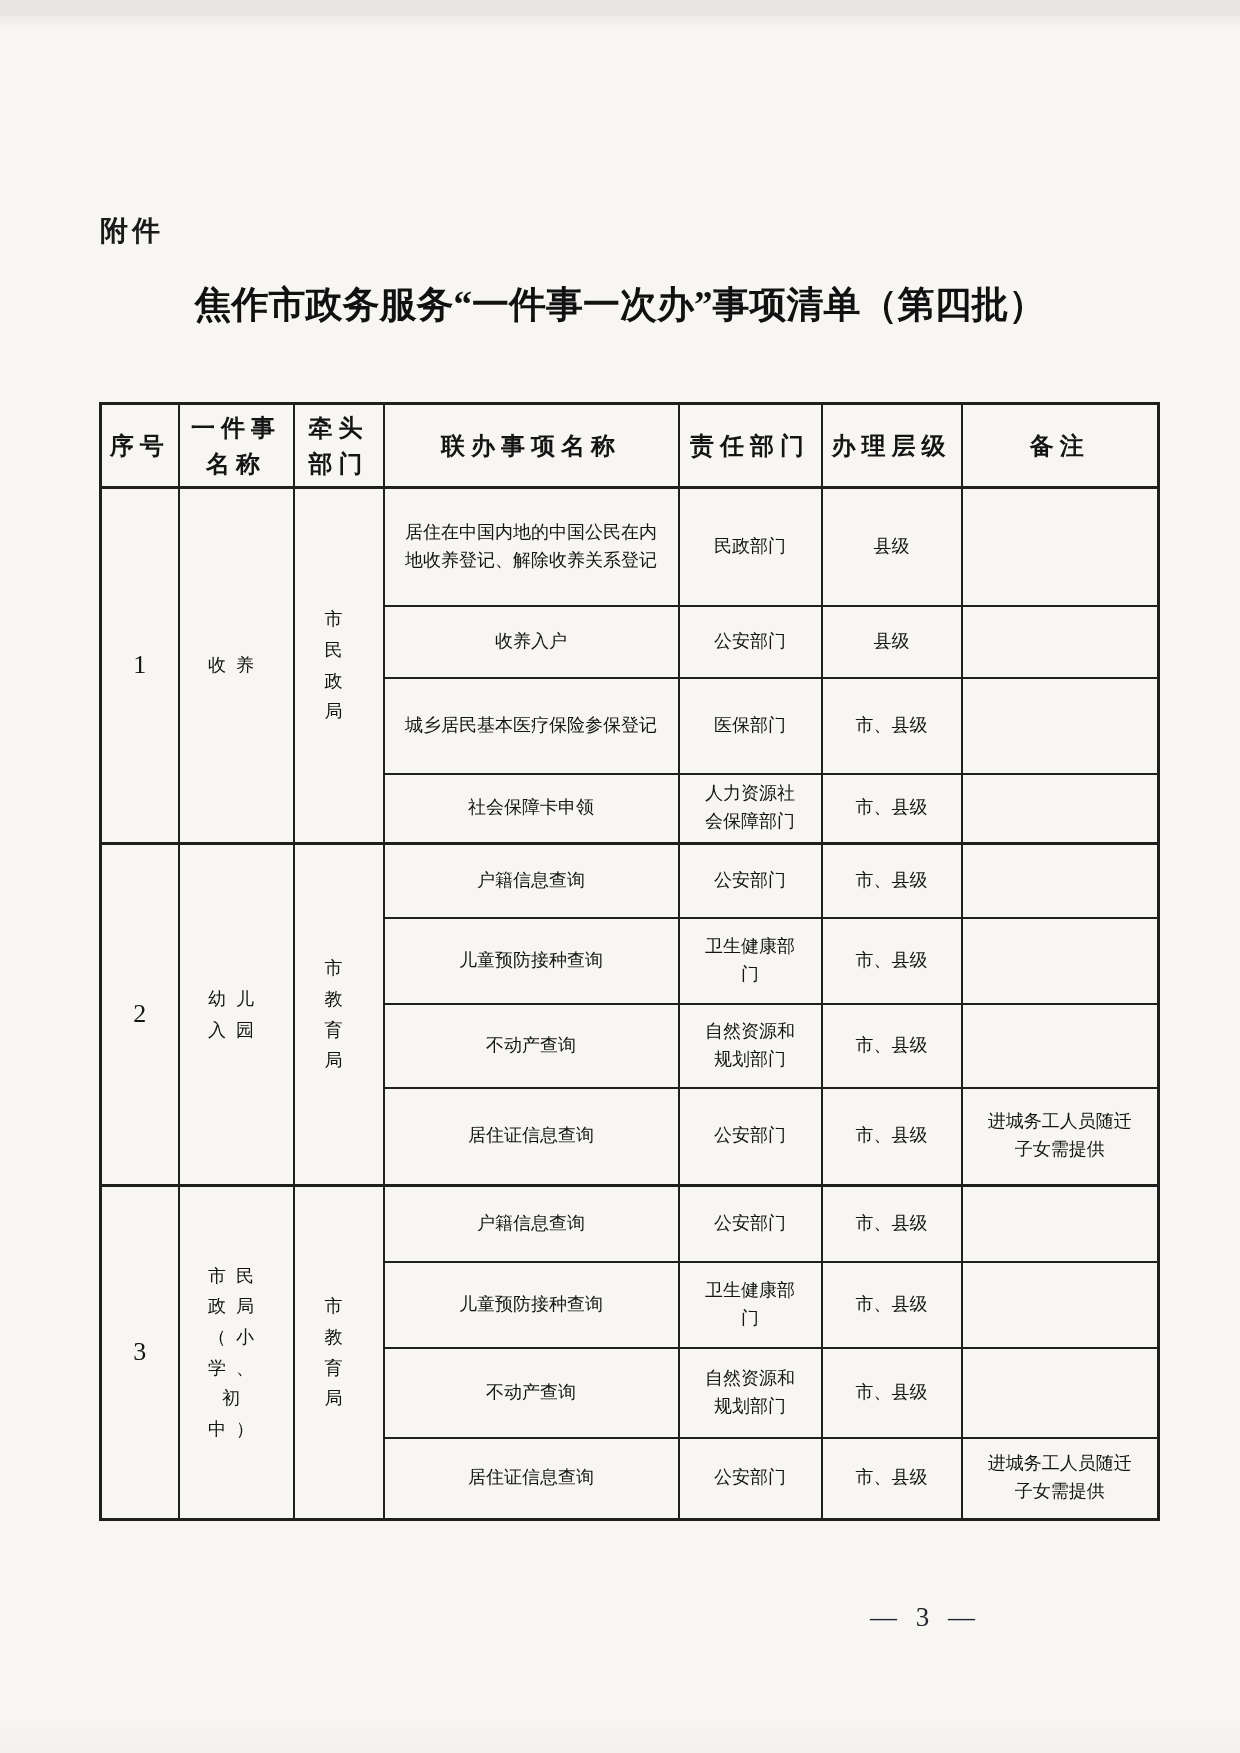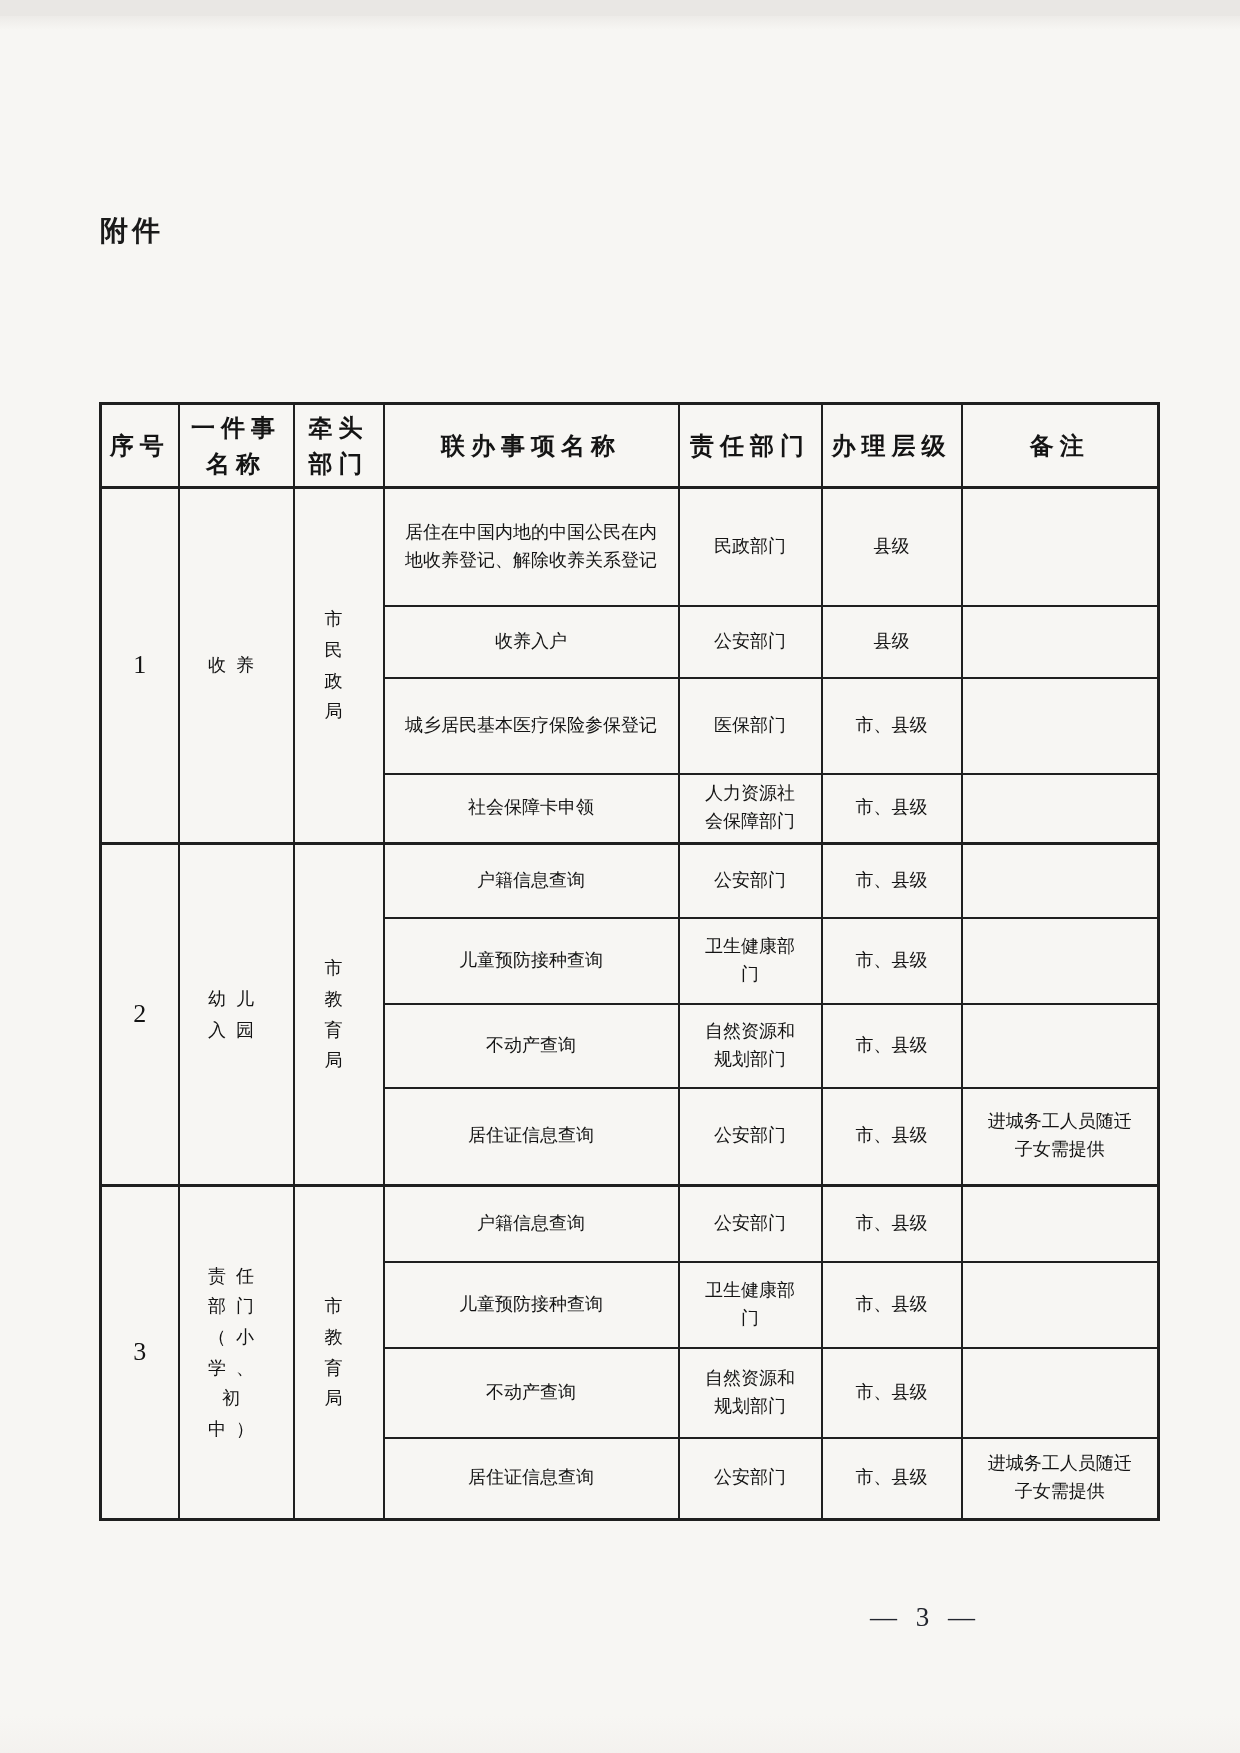--- a/index.html
+++ b/index.html
@@ -85,20 +85,21 @@
     font-family: "Liberation Serif", "DejaVu Serif", serif;
   }
 </style>
 </head>
 <body>
 
 <div class="page">
 
   <div class="attachment">附件</div>
 
+  <div class="title">焦作市政务服务“一件事一次办”事项清单（第四批）</div>
 
   <table class="list">
     <colgroup>
       <col style="width:78px">
         <col style="width:115px">
         <col style="width:90px">
       <col style="width:295px">
         <col style="width:143px">
         <col style="width:140px">
       <col style="width:197px">
@@ -167,21 +168,21 @@
       </tr>
       <tr style="height:98px">
         <td class="c-item">居住证信息查询</td>
         <td class="c-resp">公安部门</td>
         <td class="c-level">市、县级</td>
         <td class="c-note">进城务工人员随迁子女需提供</td>
       </tr>
 
       <tr style="height:76px" class="sec-start">
         <td class="c-no" rowspan="4">3</td>
-        <td class="c-name" rowspan="4">责任部门（小学、初中）</td>
+        <td class="c-name" rowspan="4">市民政局（小学、初中）</td>
         <td class="c-dept" rowspan="4">市教育局</td>
         <td class="c-item">户籍信息查询</td>
         <td class="c-resp">公安部门</td>
         <td class="c-level">市、县级</td>
         <td class="c-note"></td>
       </tr>
       <tr style="height:86px">
         <td class="c-item">儿童预防接种查询</td>
         <td class="c-resp">卫生健康部门</td>
         <td class="c-level">市、县级</td>

